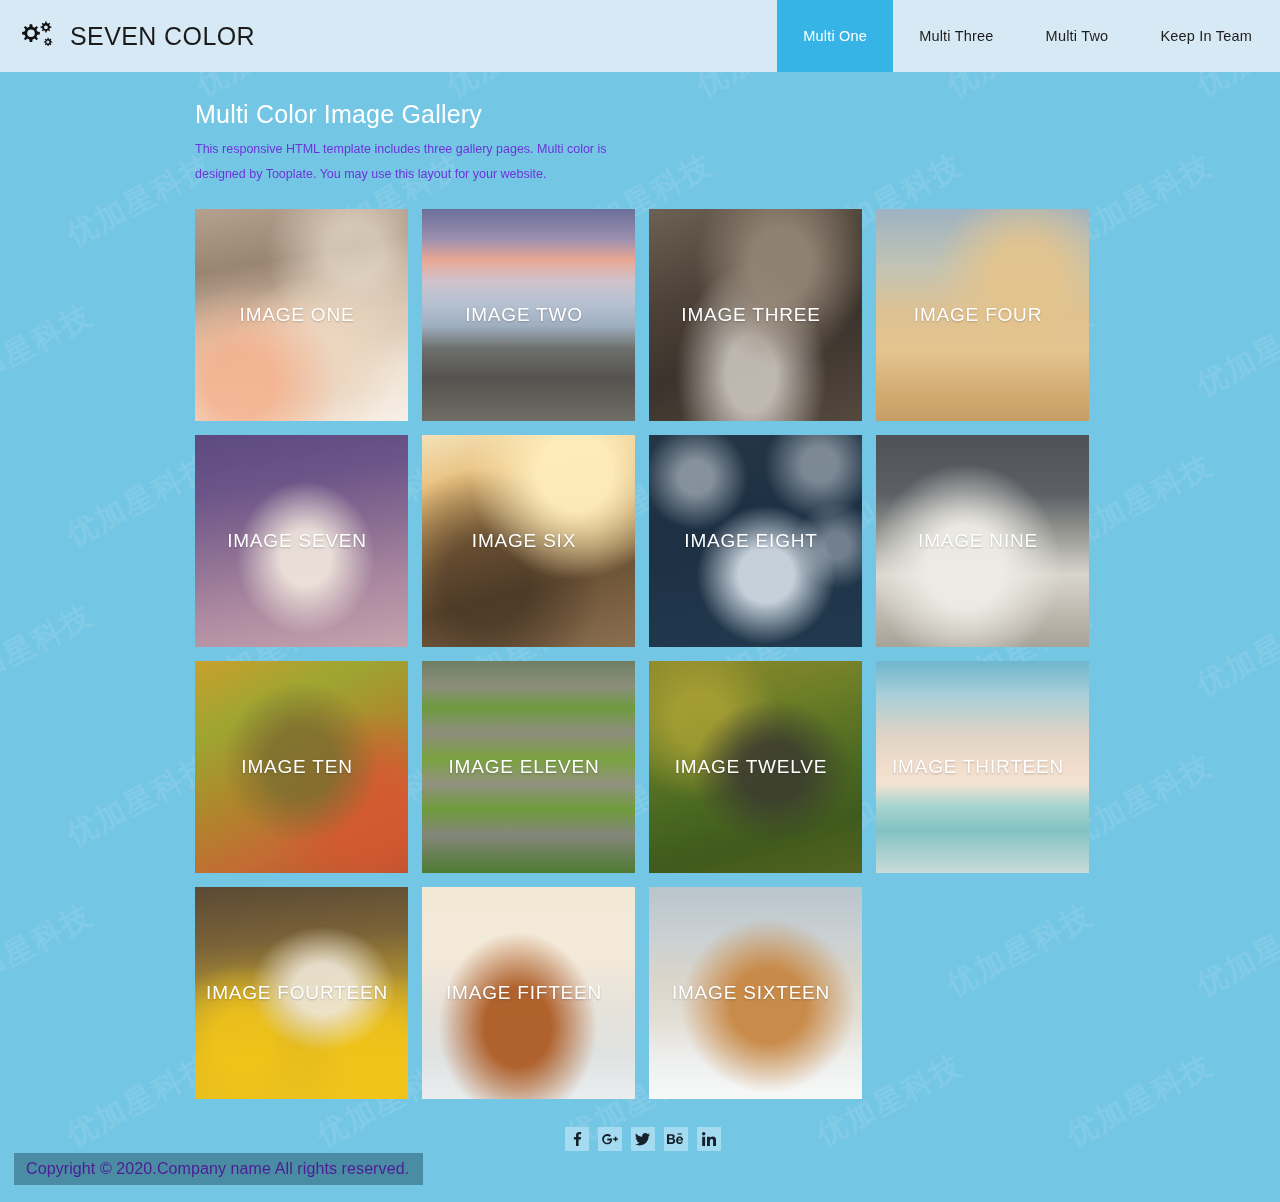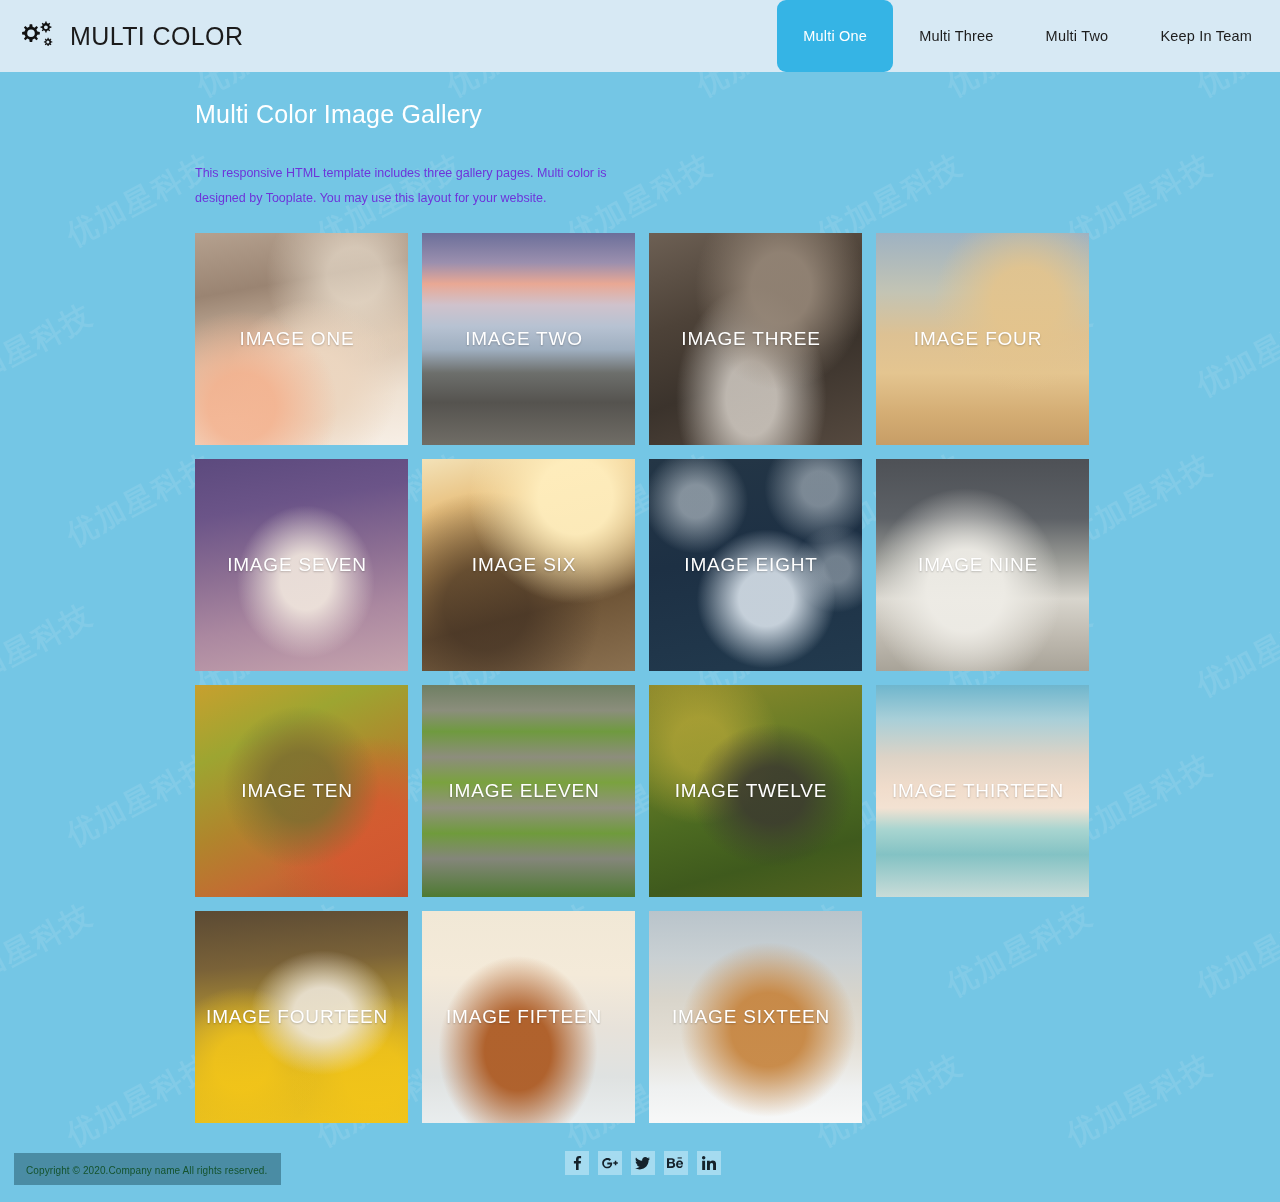--- a/index.html
+++ b/index.html
@@ -66,21 +66,20 @@
     display: flex;
     align-items: center;
     justify-content: center;
     padding: 0 26px;
     font-size: 14.5px;
     color: #1d1d1d;
     text-decoration: none;
     cursor: pointer;
     white-space: nowrap;
     letter-spacing: 0.2px;
-    border-radius: 9px;
   }
   .nav-item.active {
     background: #35b4e5;
     color: #ffffff;
   }
   .nav-item:last-child { padding-right: 28px; }
 
   
   #page {
     position: relative;
@@ -95,21 +94,21 @@
   }
 
   #gallery-heading {
     padding-top: 28px;
   }
   .page-title {
     font-size: 25px;
     font-weight: 400;
     color: #ffffff;
     letter-spacing: 0.2px;
-    margin-bottom: 32px;
+    margin-bottom: 8px;
   }
   .page-desc {
     font-size: 12.5px;
     line-height: 2.0;
     color: #6d28d9;
     max-width: 455px;
     opacity: 0.92;
   }
 
   
@@ -173,22 +172,22 @@
   
   #site-footer {
     position: absolute;
     left: 14px;
     bottom: 17px;
     z-index: 55;
     background: rgba(40,92,112,0.55);
     padding: 7px 14px 7px 12px;
   }
   #site-footer .copyright {
-    font-size: 10px;
-    color: #14532d;
+    font-size: 16px;
+    color: #4c1d95;
     letter-spacing: 0.1px;
   }
 
   
   .ph { position: absolute; }
 
   
   .p1 { background:
       radial-gradient(circle at 22% 82%, rgba(244,176,140,0.85) 0 14%, transparent 40%),
       radial-gradient(circle at 55% 72%, rgba(236,214,192,0.95) 0 18%, transparent 45%),
@@ -324,21 +323,21 @@
   <div class="brand">
     <span class="brand-icon">
       <svg viewBox="0 0 34 30" width="34" height="30" aria-hidden="true">
         <g fill="#111111">
           <path d="M12.2 10.1l-1.0-2.0 1.6-1.9-1.5-1.5-1.9 1.6-2.0-1.0-0.4-2.4H4.5l-0.4 2.4-2.0 1.0-1.9-1.6L-1.3 6.2l1.6 1.9-1.0 2.0-2.4 0.4v2.5l2.4 0.4 1.0 2.0-1.6 1.9 1.5 1.5 1.9-1.6 2.0 1.0 0.4 2.4h2.5l0.4-2.4 2.0-1.0 1.9 1.6 1.5-1.5-1.6-1.9 1.0-2.0 2.4-0.4v-2.5l-2.4-0.4zM5.8 15.6a3.8 3.8 0 1 1 0-7.6 3.8 3.8 0 0 1 0 7.6z" transform="translate(3.2 0.4)"></path>
           <path d="M27.9 5.2l-0.7-1.3 1.0-1.2-0.9-0.9-1.2 1.0-1.3-0.7-0.2-1.5h-1.3l-0.2 1.5-1.3 0.7-1.2-1.0-0.9 0.9 1.0 1.2-0.7 1.3-1.5 0.2v1.3l1.5 0.2 0.7 1.3-1.0 1.2 0.9 0.9 1.2-1.0 1.3 0.7 0.2 1.5h1.3l0.2-1.5 1.3-0.7 1.2 1.0 0.9-0.9-1.0-1.2 0.7-1.3 1.5-0.2V5.4zM23.9 8.3a1.9 1.9 0 1 1 0-3.9 1.9 1.9 0 0 1 0 3.9z"></path>
           <path d="M29.1 20.2l-0.5-1.0 0.8-0.9-0.7-0.7-0.9 0.8-1.0-0.5-0.2-1.2h-1.0l-0.2 1.2-1.0 0.5-0.9-0.8-0.7 0.7 0.8 0.9-0.5 1.0-1.2 0.2v1.0l1.2 0.2 0.5 1.0-0.8 0.9 0.7 0.7 0.9-0.8 1.0 0.5 0.2 1.2h1.0l0.2-1.2 1.0-0.5 0.9 0.8 0.7-0.7-0.8-0.9 0.5-1.0 1.2-0.2v-1.0zM25.9 22.5a1.5 1.5 0 1 1 0-3.0 1.5 1.5 0 0 1 0 3.0z"></path>
         </g>
       </svg>
     </span>
-    <span class="brand-name">MULTI COLOR</span>
+    <span class="brand-name">SEVEN COLOR</span>
   </div>
 
   <nav id="main-nav">
       <a class="nav-item active">Multi One</a>
       <a class="nav-item">Multi Three</a>
       <a class="nav-item">Multi Two</a>
       <a class="nav-item">Keep In Team</a>
     </nav>
 
 </header>

